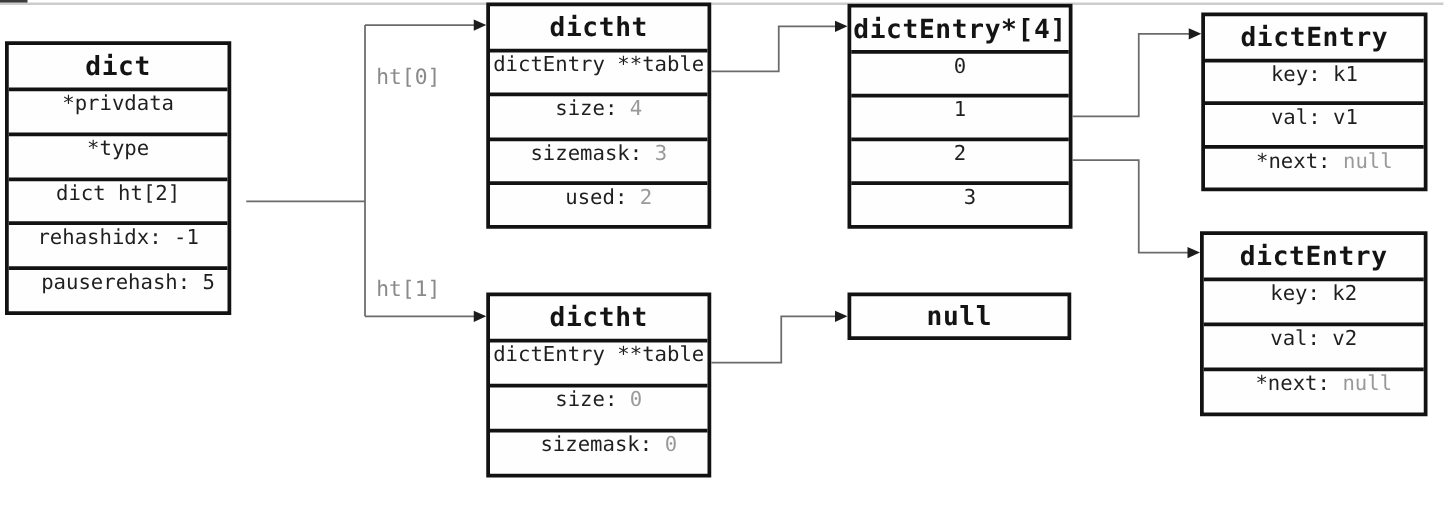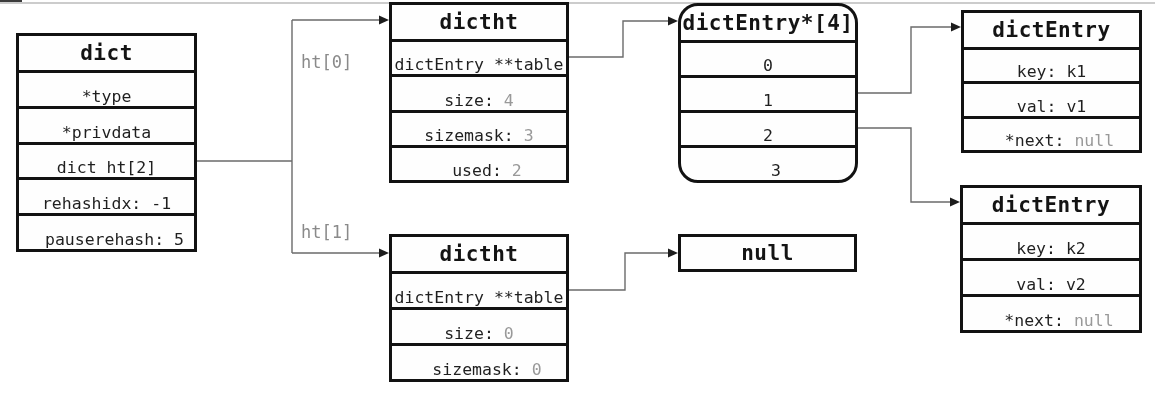--- a/index.html
+++ b/index.html
@@ -23,21 +23,21 @@
   .hdr{
     flex:0 0 34px;
     display:flex;align-items:center;justify-content:center;
     font-weight:bold;font-size:21px;color:#141414;
     border-bottom:3px solid #121212;
     letter-spacing:0.5px;
   }
   .hdr.only{flex:1 1 auto;border-bottom:none;}
   .row{
     flex:1 1 auto;
-    display:flex;align-items:flex-end;justify-content:center;
+    display:flex;align-items:flex-start;justify-content:center;
     font-size:16.5px;color:#1f1f1f;
     border-bottom:3px solid #121212;
     white-space:pre;
   }
   .row:last-child{border-bottom:none;padding-left:16px;}
   .val{color:#999999;margin-left:10px;}
   .val:empty{display:none;}
   .htlabel{
     position:absolute;z-index:2;
     font-size:17px;color:#8a8a8a;
@@ -66,27 +66,27 @@
       <polygon points="678,21 668,16.5 668,25.5"></polygon>
       <polygon points="961,27 951,22.5 951,31.5"></polygon>
       <polygon points="960,202 950,197.5 950,206.5"></polygon>
       <polygon points="678,253 668,248.5 668,257.5"></polygon>
     </g>
   </svg>
 
   <div class="htlabel" style="left:301px;top:32px;margin-top:20px;">ht[0]</div>
   <div class="htlabel" style="left:301px;top:222px;">ht[1]</div>
 
-  <div class="box" style="left:16px;top:33px;width:181px;height:219px;">
+  <div class="box" style="left:4px;top:33px;width:181px;height:219px;">
     <div class="hdr">dict</div>
     <div class="row">
-      <span class="lbl">*type</span>
+      <span class="lbl">*privdata</span>
     </div>
     <div class="row">
-      <span class="lbl">*privdata</span>
+      <span class="lbl">*type</span>
     </div>
     <div class="row">
       <span class="lbl">dict ht[2]</span>
     </div>
     <div class="row">
       <span class="lbl">rehashidx: -1</span>
     </div>
     <div class="row">
       <span class="lbl">pauserehash: 5</span>
     </div>
@@ -101,21 +101,21 @@
       <span class="lbl">size:</span><span class="val">4</span>
     </div>
     <div class="row">
       <span class="lbl">sizemask:</span><span class="val">3</span>
     </div>
     <div class="row">
       <span class="lbl">used:</span><span class="val">2</span>
     </div>
   </div>
 
-  <div class="box" style="left:678px;top:3px;width:180px;height:180px;border-radius:20px;">
+  <div class="box" style="left:678px;top:3px;width:180px;height:180px;">
     <div class="hdr">dictEntry*[4]</div>
     <div class="row">
       <span class="lbl">0</span>
     </div>
     <div class="row">
       <span class="lbl">1</span>
     </div>
     <div class="row">
       <span class="lbl">2</span>
     </div>

